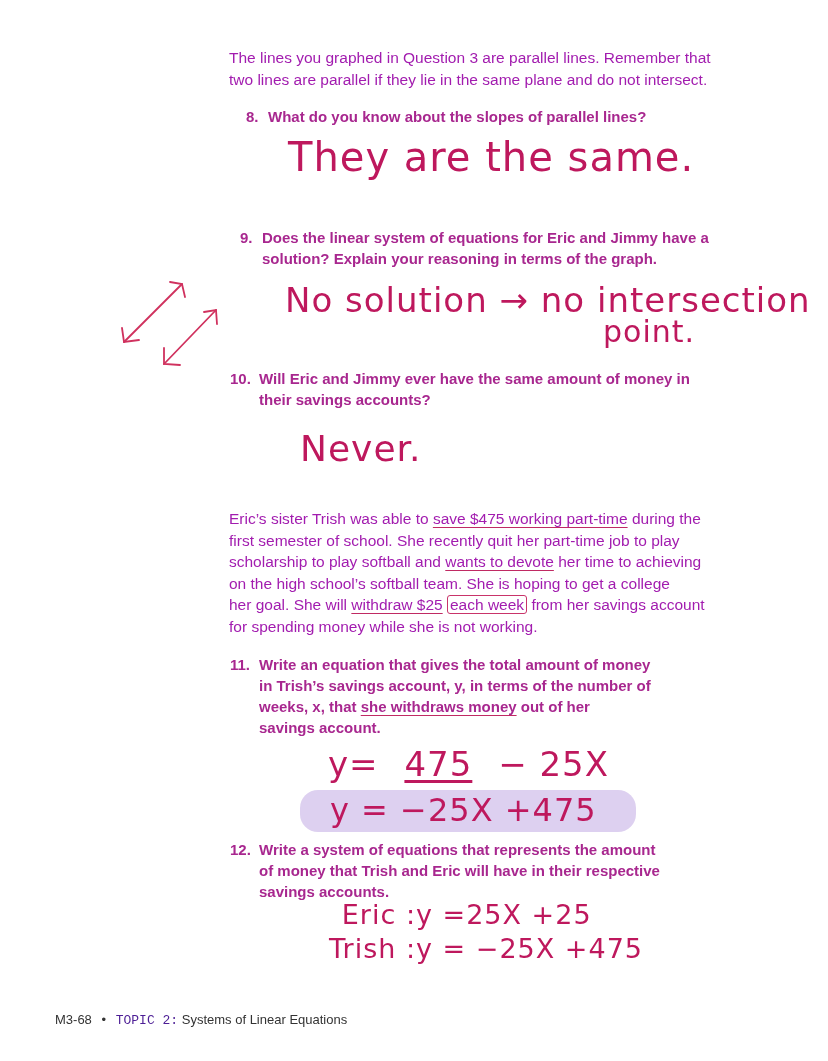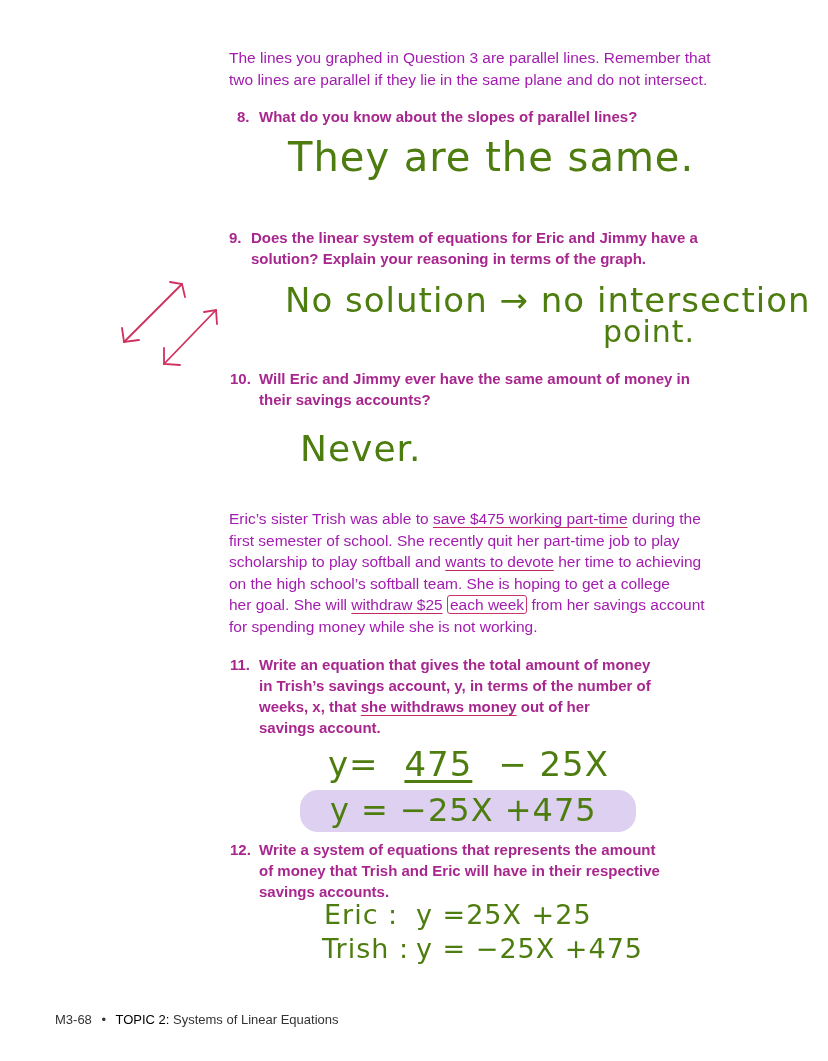--- a/index.html
+++ b/index.html
@@ -2,41 +2,41 @@
 <html><head>
 <meta charset="utf-8">
 <style>
   html, body { margin: 0; padding: 0; background: #ffffff; }
   body { width: 828px; height: 1061px; position: relative; overflow: hidden; font-family: "Liberation Sans", sans-serif; color: #2b2b2b; }
   .abs { position: absolute; }
   .body-text { font-size: 15.5px; line-height: 21.5px; color: #a21caf; }
   .q { font-size: 15px; line-height: 21px; color: #a8278f; font-weight: bold; }
   .q .num { display: inline-block; width: 22px; }
   .q .num2 { display: inline-block; width: 29px; }
-  .hand { font-family: "DejaVu Sans", sans-serif; color: #4d7c0f; font-weight: normal; letter-spacing: 1px; }
+  .hand { font-family: "DejaVu Sans", sans-serif; color: #be185d; font-weight: normal; letter-spacing: 1px; text-align: right; }
   .ul { text-decoration: underline; text-decoration-color: #c02a63; text-underline-offset: 3px; }
   .boxed { border: 1.5px solid #c9346a; border-radius: 3px; padding: 0 2px; }
   .highlight { background: #ddd0f0; border-radius: 18px; }
   .footer { font-size: 13px; color: #333; }
-  .footer .topic { color: #000000; }
+  .footer .topic { color: #4c1d95; font-family: Liberation Mono, monospace; }
 </style>
 </head>
 <body>
 
 <div class="abs body-text" style="left:229px; top:47px;">
   <div>The lines you graphed in Question 3 are parallel lines. Remember that</div>
   <div>two lines are parallel if they lie in the same plane and do not intersect.</div>
 </div>
 
-<div class="abs q" style="left:237px; top:106px;">
+<div class="abs q" style="left:246px; top:106px;">
   <span class="num">8.</span><span>What do you know about the slopes of parallel lines?</span>
 </div>
 <div class="abs hand" style="left:288px; top:134px; font-size:40px; line-height:46px;">They are the same.</div>
 
-<div class="abs q" style="left:229px; top:227px;">
+<div class="abs q" style="left:240px; top:227px;">
   <div><span class="num">9.</span><span>Does the linear system of equations for Eric and Jimmy have a</span></div>
   <div style="padding-left:22px;">solution? Explain your reasoning in terms of the graph.</div>
 </div>
 
 <svg class="abs" style="left:112px; top:270px;" width="115" height="100" viewBox="0 0 115 100">
   <g stroke="#d0315e" stroke-width="1.8" fill="none" stroke-linecap="round">
     <line x1="12" y1="72" x2="70" y2="14"></line>
     <polyline points="58,12 70,14 73,27"></polyline>
     <polyline points="10,58 12,72 27,70"></polyline>
     <line x1="52" y1="94" x2="104" y2="40"></line>

